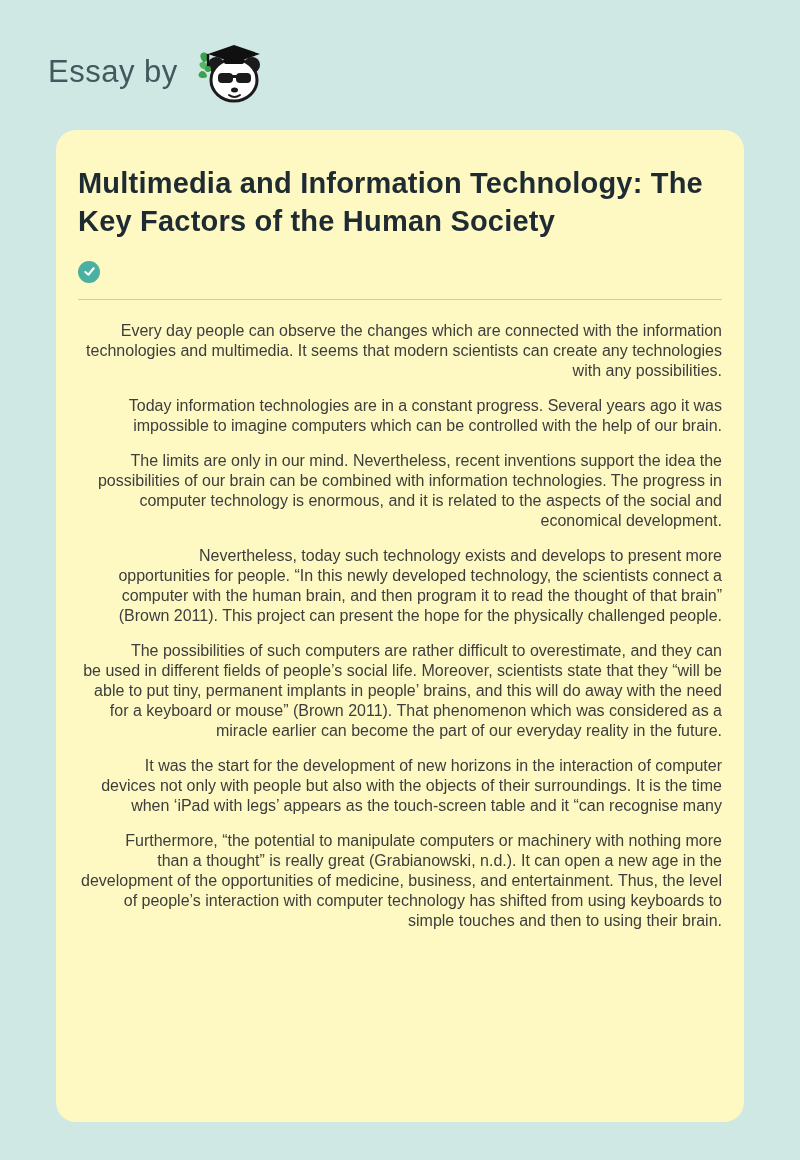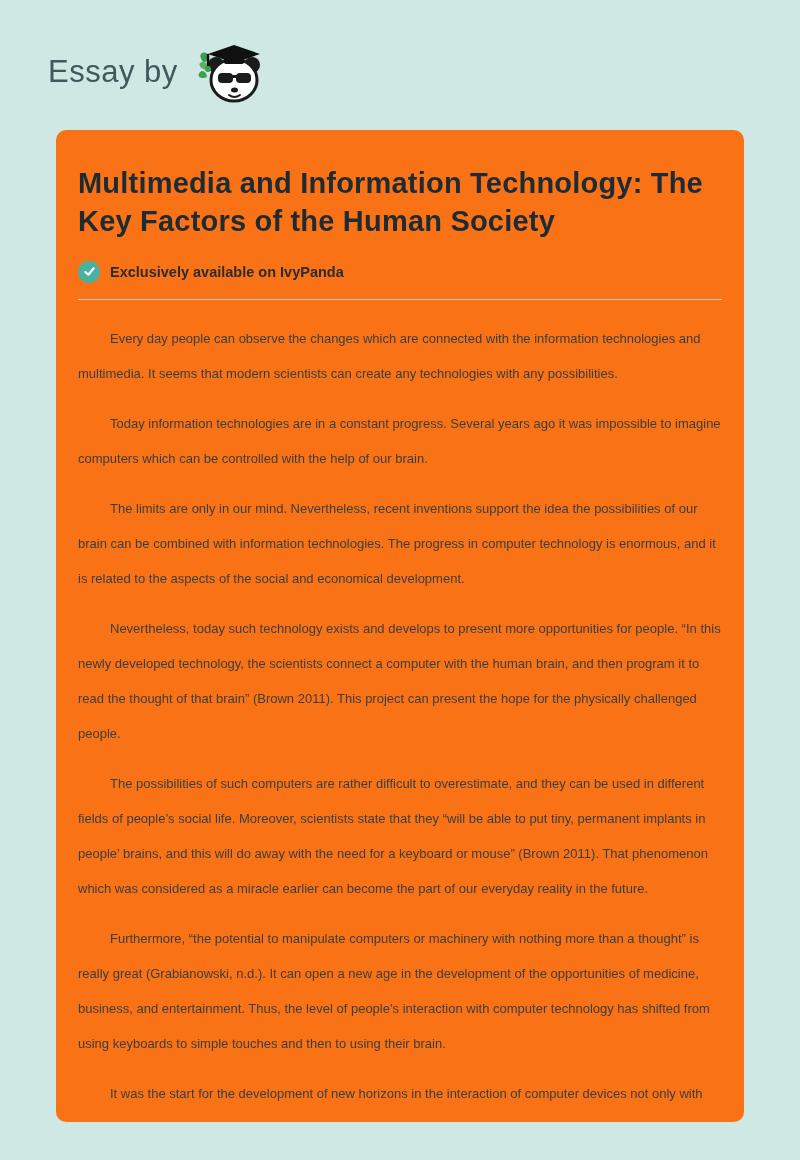--- a/index.html
+++ b/index.html
@@ -32,22 +32,22 @@
   .brand sup {
     font-size: 14px;
     font-weight: bold;
     vertical-align: 14px;
   }
   .card {
     width: 688px;
     height: 992px;
     margin-left: 56px;
     margin-top: 26px;
-    background: #f97316;
-    border-radius: 10px;
+    background: #fef9c3;
+    border-radius: 20px;
     padding: 34px 22px 30px 22px;
     overflow: hidden;
   }
   .title {
     font-size: 29px;
     font-weight: bold;
     color: #1f2b33;
     line-height: 1.32;
     margin-bottom: 20px;
     letter-spacing: 0.2px;
@@ -72,25 +72,26 @@
     font-size: 14.5px;
     font-weight: bold;
     color: #2c2c2c;
   }
   .divider {
     border: none;
     border-top: 1px solid #c7c7c7;
     margin-bottom: 21px;
   }
   .essay-body p {
-    font-size: 13px;
+    font-size: 16px;
     color: #3d3d3d;
-    line-height: 35px;
+    line-height: 20px;
     text-indent: 32px;
     margin-bottom: 15px;
+    text-align: right;
   }
 </style>
 </head>
 <body>
 
 <div class="header">
   <span class="essay-by">Essay by</span>
   <span class="logo-wrap">
     <svg viewBox="0 0 70 62" width="70" height="62" aria-hidden="true">
 
@@ -120,27 +121,26 @@
 
 <div class="card">
   <h1 class="title">Multimedia and Information Technology: The Key Factors of the Human Society</h1>
 
   <div class="availability">
     <span class="check-circle">
       <svg viewBox="0 0 14 14" width="13" height="13" aria-hidden="true">
         <polyline points="2.5,7.5 5.8,10.5 11.5,3.5" fill="none" stroke="#ffffff" stroke-width="2.2" stroke-linecap="round" stroke-linejoin="round"></polyline>
       </svg>
     </span>
-    <span class="availability-label">Exclusively available on IvyPanda</span>
   </div>
 
   <hr class="divider">
 
   <div class="essay-body">
     <p>Every day people can observe the changes which are connected with the information technologies and multimedia. It seems that modern scientists can create any technologies with any possibilities.</p>
     <p>Today information technologies are in a constant progress. Several years ago it was impossible to imagine computers which can be controlled with the help of our brain.</p>
     <p>The limits are only in our mind. Nevertheless, recent inventions support the idea the possibilities of our brain can be combined with information technologies. The progress in computer technology is enormous, and it is related to the aspects of the social and economical development.</p>
     <p>Nevertheless, today such technology exists and develops to present more opportunities for people. “In this newly developed technology, the scientists connect a computer with the human brain, and then program it to read the thought of that brain” (Brown 2011). This project can present the hope for the physically challenged people.</p>
     <p>The possibilities of such computers are rather difficult to overestimate, and they can be used in different fields of people’s social life. Moreover, scientists state that they “will be able to put tiny, permanent implants in people’ brains, and this will do away with the need for a keyboard or mouse” (Brown 2011). That phenomenon which was considered as a miracle earlier can become the part of our everyday reality in the future.</p>
+    <p>It was the start for the development of new horizons in the interaction of computer devices not only with people but also with the objects of their surroundings. It is the time when ‘iPad with legs’ appears as the touch-screen table and it “can recognise many</p>
     <p>Furthermore, “the potential to manipulate computers or machinery with nothing more than a thought” is really great (Grabianowski, n.d.). It can open a new age in the development of the opportunities of medicine, business, and entertainment. Thus, the level of people’s interaction with computer technology has shifted from using keyboards to simple touches and then to using their brain.</p>
-    <p>It was the start for the development of new horizons in the interaction of computer devices not only with people but also with the objects of their surroundings. It is the time when ‘iPad with legs’ appears as the touch-screen table and it “can recognise many</p>
   </div>
 </div>
 
 </body></html>

